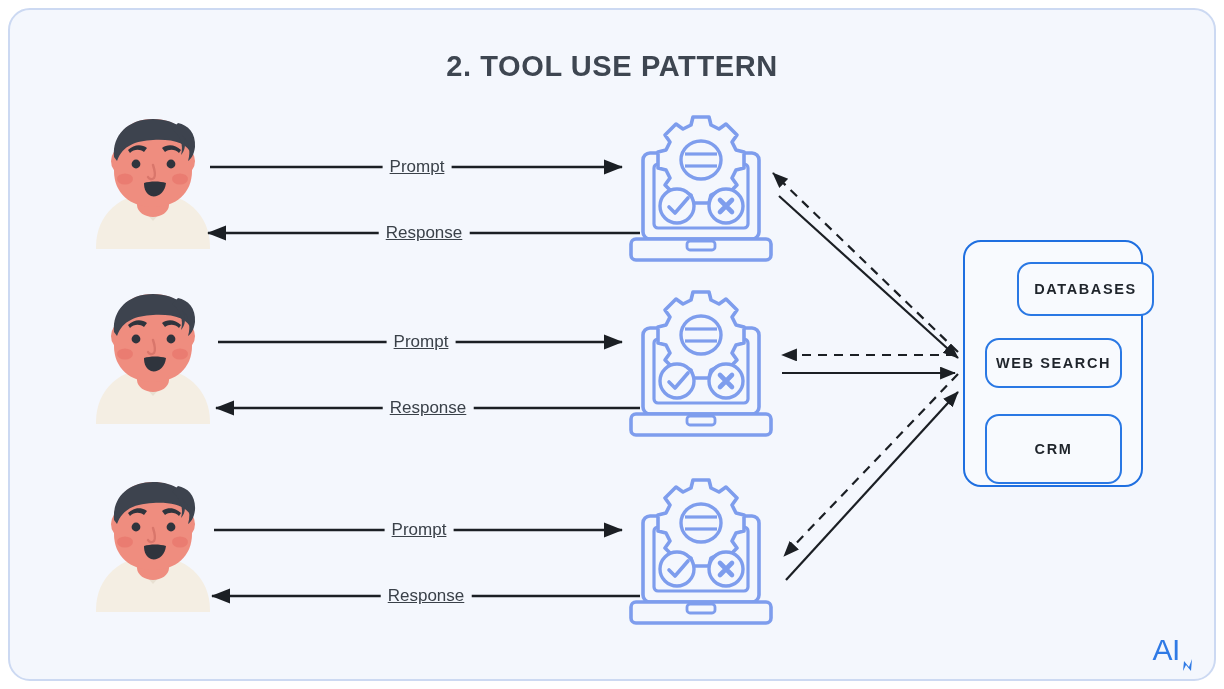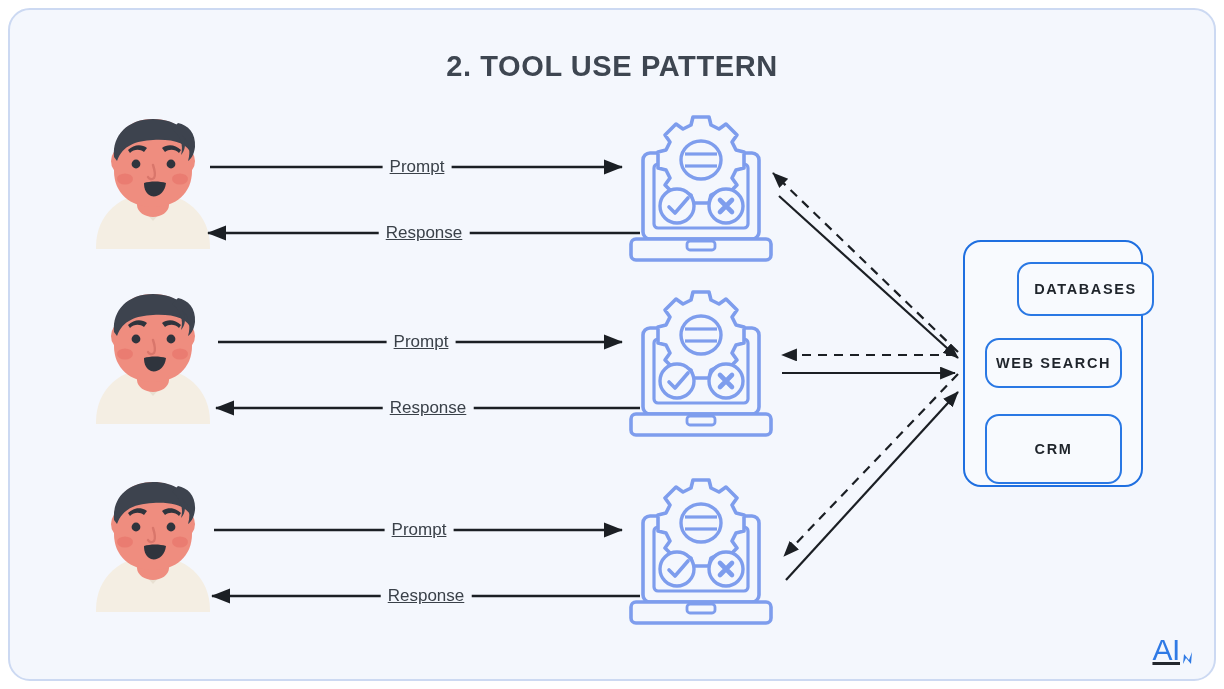--- a/index.html
+++ b/index.html
@@ -85,22 +85,21 @@
     border-radius: 18px;
   }
   .logo {
     position: absolute;
     right: 30px;
     bottom: 22px;
     font-size: 30px;
     letter-spacing: -0.4px;
     color: #23272e;
     display: flex;
-    align-items: center;
-    text-decoration: underline;
+    align-items: flex-end;
   }
   .logo .ai { color: #2f7ae5; }
   .logo .mark {
     display: inline-block;
     width: 13px;
     height: 18px;
     margin-left: 1px;
     margin-top: 2px;
   }
 </style>

